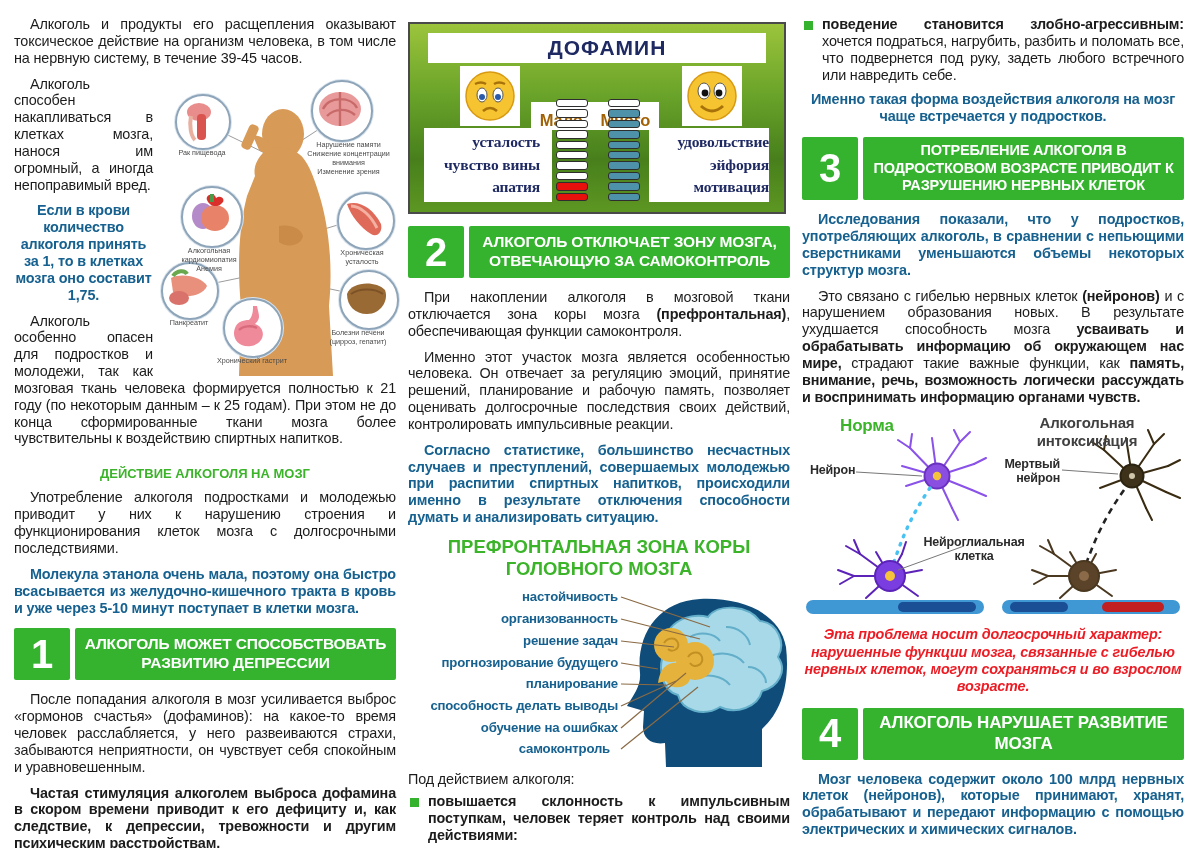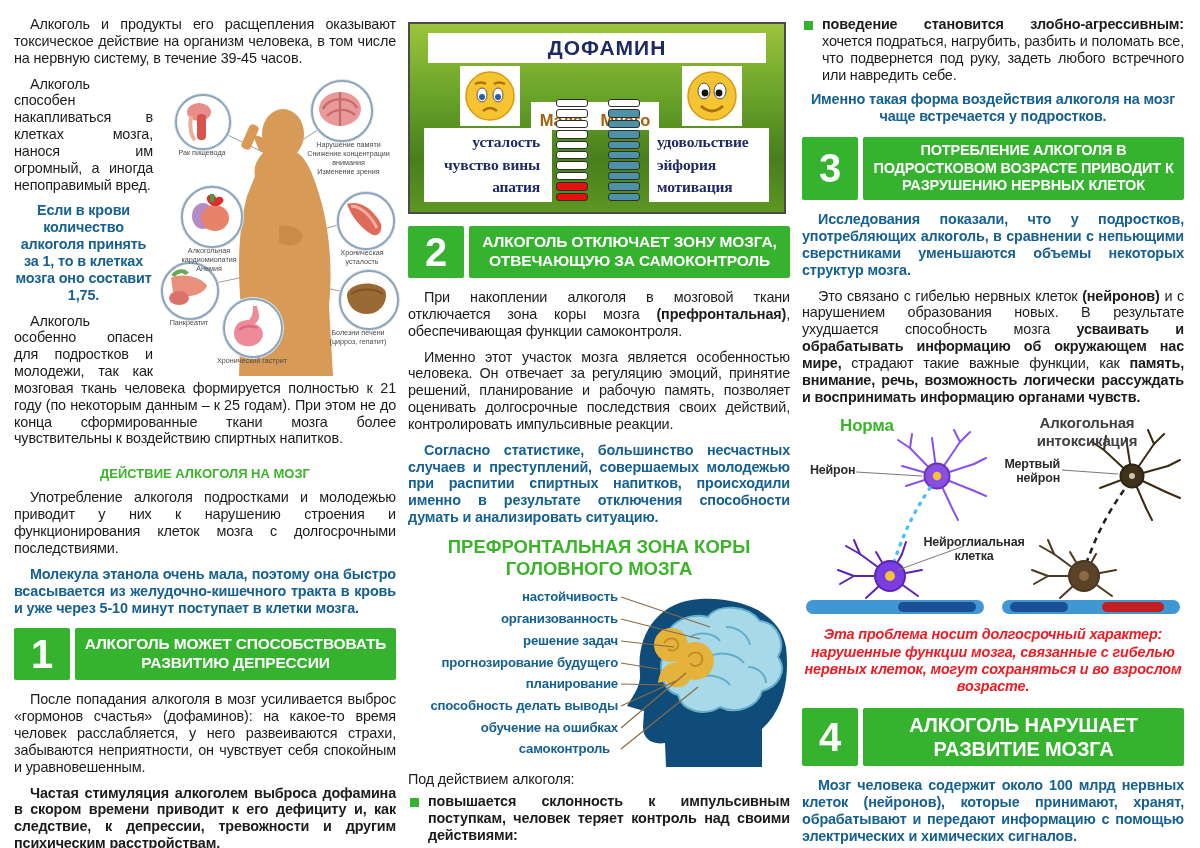--- a/index.html
+++ b/index.html
@@ -39,21 +39,21 @@
   .mstrip{position:absolute;left:121px;top:46px;width:128px;height:28px;background:#fff;
           display:flex;align-items:flex-end;justify-content:space-around;font-size:16.5px;font-weight:800;color:#a16207;margin-top:32px;}
   .bar{position:absolute;width:32px;height:104px;display:flex;flex-direction:column;}
   .seg{flex:1;margin:1px 0;border:1.6px solid #2e2e2e;border-radius:3px;background:#fff;}
   .seg.red{background:#e8100c;}
   .seg.teal{background:#4d92a8;}
   .wordbox{position:absolute;top:104px;height:74px;background:#fff;color:#1f2a63;
            font-family:"Liberation Serif",serif;font-weight:bold;font-size:15.5px;line-height:1.45;
            display:flex;flex-direction:column;justify-content:center;box-sizing:border-box;}
   .wordbox.left{left:14px;width:128px;align-items:flex-end;padding-right:12px;}
-  .wordbox.right{left:239px;width:120px;align-items:flex-start;padding-left:8px;}
+  .wordbox.right{left:239px;width:120px;align-items:flex-end;padding-left:8px;}
   
   .braindia{position:relative;width:382px;height:180px;margin:2px 0 4px;}
   .blabel{position:absolute;width:220px;text-align:right;font-size:13.2px;font-weight:bold;color:#16618f;letter-spacing:-0.2px;}
   
   .neurodia{position:relative;width:382px;height:208px;margin:4px 0 2px;}
   .ntitle-norm{position:absolute;left:38px;top:2px;font-size:17px;font-weight:800;color:#3bb42a;}
   .ntitle-alc{position:absolute;left:205px;top:0;width:160px;text-align:center;font-size:15px;font-weight:800;color:#404040;line-height:1.15;}
   .nlabel{position:absolute;font-size:12.5px;font-weight:bold;color:#2b2b2b;line-height:1.1;letter-spacing:-0.2px;}
   .redpara{color:#ed1c24;font-weight:bold;text-align:center;text-indent:0;line-height:1.2;margin:4px 0 6px;font-style:italic;}
 </style>
@@ -366,21 +366,21 @@
       <div class="ntitle-alc">Алкогольная интоксикация</div>
       <div class="nlabel" style="left:8px;top:50px">Нейрон</div>
       <div class="nlabel" style="left:112px;top:122px;width:120px;text-align:center">Нейроглиальная клетка</div>
       <div class="nlabel" style="left:196px;top:44px;width:62px;text-align:right">Мертвый нейрон</div>
     </div>
 
     <p class="redpara">Эта проблема носит долгосрочный характер: нарушенные функции мозга, связанные с гибелью нервных клеток, могут сохраняться и во взрослом возрасте.</p>
 
     <div class="secbar">
       <div class="secnum">4</div>
-      <div class="sectitle" style="font-size:20px">АЛКОГОЛЬ НАРУШАЕТ РАЗВИТИЕ МОЗГА</div>
+      <div class="sectitle" style="font-size:17px">АЛКОГОЛЬ НАРУШАЕТ РАЗВИТИЕ МОЗГА</div>
     </div>
     <p class="blue ind">Мозг человека содержит около 100 млрд нервных клеток (нейронов), которые принимают, хранят, обрабатывают и передают информацию с помощью электрических и химических сигналов.</p>
     <p class="ind">Взаимодействие между нейронами осуществляется с помощью отростков, покрытых специальной оболочкой (миелиновой), которая:</p>
 
   </div>
 
 </div>
 </div>
 
 </body></html>

